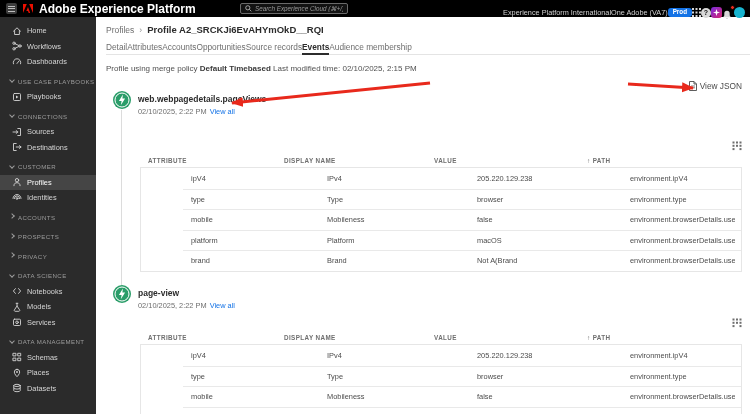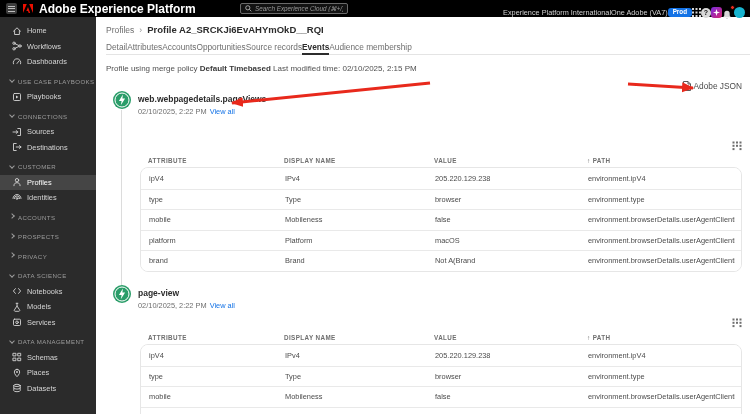--- a/index.html
+++ b/index.html
@@ -63,21 +63,21 @@
   .event-badge { position:absolute; left:17px; width:18px; height:18px; border-radius:50%;
                  background:#2a9d69; display:flex; align-items:center; justify-content:center; }
   .event-title { position:absolute; left:42px; font-size:8.5px; font-weight:700; color:#2c2c2c; }
   .event-meta { position:absolute; left:42px; font-size:7.4px; color:#6e6e6e; display:flex; gap:3px; }
   .view-all { color:#1473E6; }
 
   .table-block { position:absolute; left:44px; width:602px; }
   .col-icon-row { height:12px; display:flex; justify-content:flex-end; margin-bottom:4px; }
   .thead { display:flex; height:14px; align-items:center; font-size:6.3px; letter-spacing:.4px;
            color:#6e6e6e; font-weight:700; }
-  .rows { border:1px solid #e6e6e6; border-radius:8px; overflow:hidden; background:#fff; }
+  .rows { border:1px solid #e6e6e6; border-radius:0; overflow:hidden; background:#fff;padding-left:42px; }
   .trow { display:flex; height:20.5px; align-items:center; background:#fff;
           font-size:7.4px; color:#4b4b4b; }
   .trow + .trow { border-top:1px solid #e9e9e9; }
   .c1 { width:144px; padding-left:8px; flex:0 0 144px; }
   .c2 { width:150px; flex:0 0 150px; }
   .c3 { width:153px; flex:0 0 153px; }
   .c4 { flex:1; padding-right:6px; white-space:nowrap; overflow:hidden; }
   .thead .c1 { padding-left:8px; }
   .sort-arrow { margin-right:2px; font-size:6.5px; }
   .cellclip { white-space:nowrap; overflow:hidden; display:block; }
@@ -336,21 +336,21 @@
 
   <div class="view-json">
     <span style="display:flex;">
       <svg width="8" height="10" viewBox="0 0 8 10">
           <path d="M0.5 0.5 H5 L7.5 3 V9.5 H0.5 Z" fill="none" stroke="#4b4b4b" stroke-width="0.9"></path>
           <path d="M5 0.5 V3 H7.5" fill="none" stroke="#4b4b4b" stroke-width="0.9"></path>
           <line x1="2" y1="5" x2="6" y2="5" stroke="#4b4b4b" stroke-width="0.7"></line>
           <line x1="2" y1="6.8" x2="6" y2="6.8" stroke="#4b4b4b" stroke-width="0.7"></line>
         </svg>
     </span>
-    <span>Adobe JSON</span>
+    <span>View JSON</span>
   </div>
 
   <div class="timeline"></div>
 
   <div id="events">
       <div class="event-badge" style="top: 74px;">
         <svg width="18" height="18" viewBox="0 0 18 18">
           <circle cx="9" cy="9" r="7" fill="none" stroke="#fff" stroke-width="1"></circle>
           <path d="M9.9 3.6 L5.9 10 H8.6 L7.8 14.2 L12.1 7.6 H9.4 Z" fill="#fff"></path>
         </svg>

